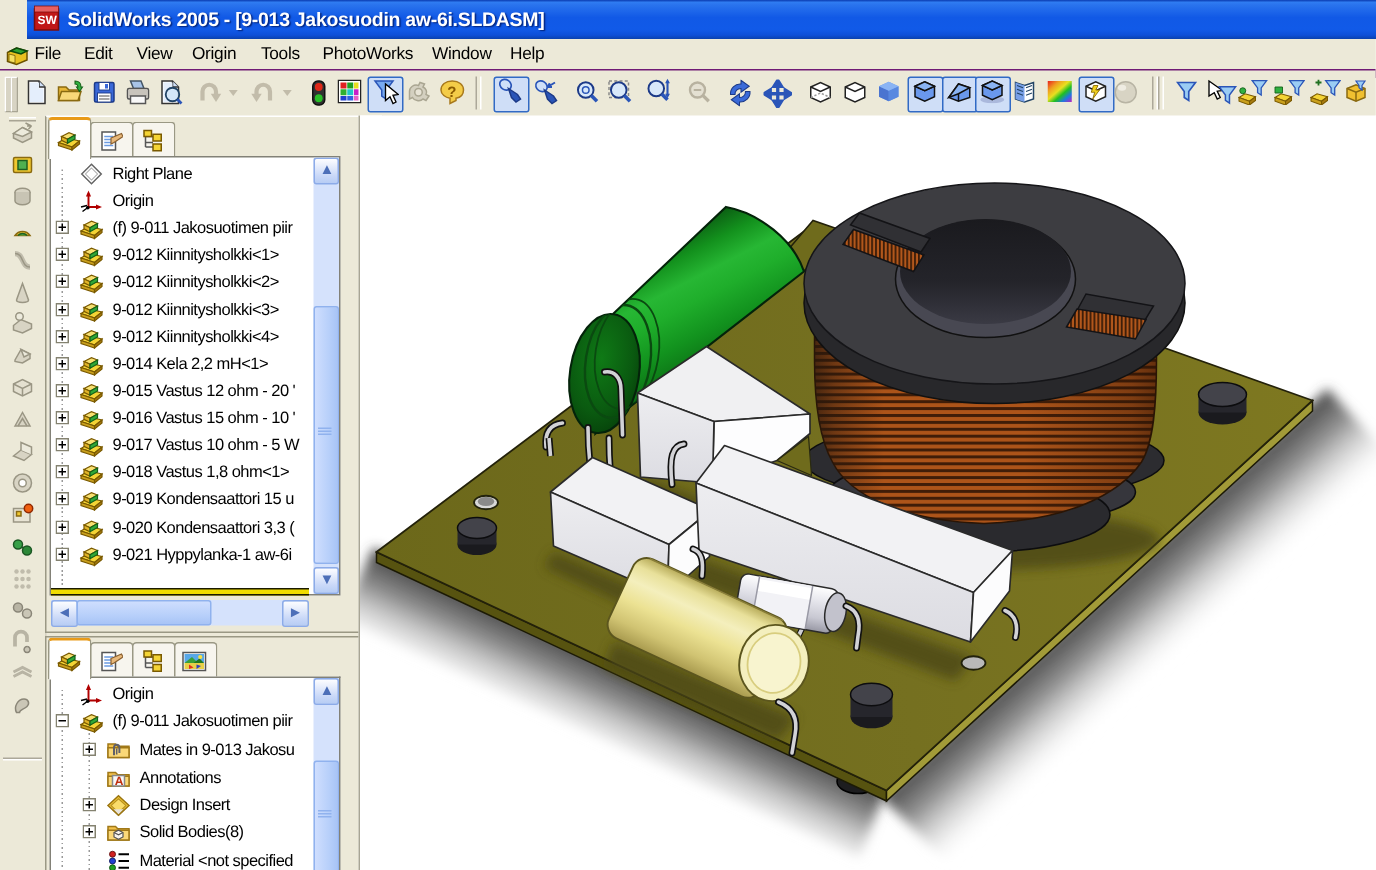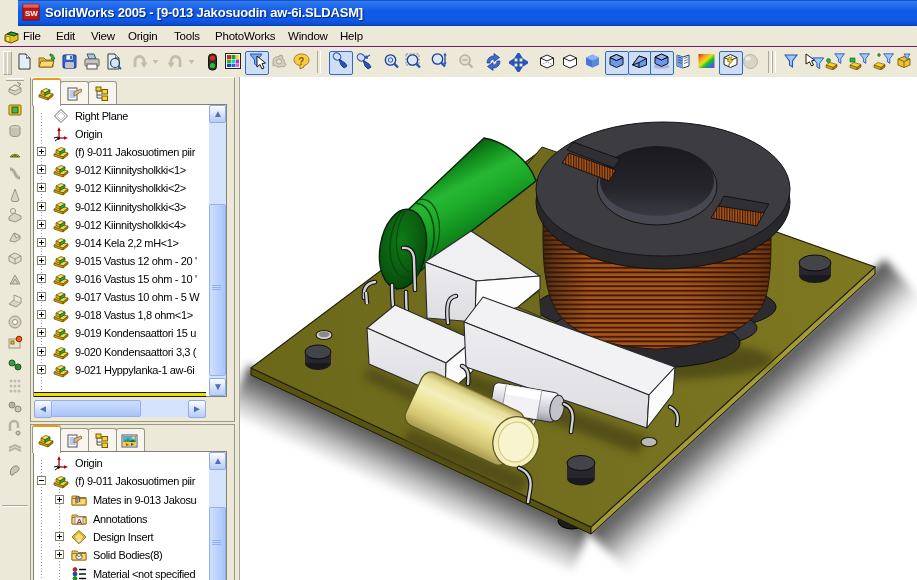--- a/index.html
+++ b/index.html
@@ -16,21 +16,21 @@
 
 #tools{position:absolute;left:0;top:47px;width:917px;height:30px;background:#ece9d8;}
 .grip{position:absolute;width:3px;height:22px;top:4px;border-left:1px solid #fff;border-top:1px solid #fff;border-right:1px solid #a8a594;border-bottom:1px solid #a8a594;background:#d8d4c4;border-radius:1px;}
 .tsep{position:absolute;width:2px;height:22px;top:4px;border-left:1px solid #aca899;border-right:1px solid #fff;}
 .tbtn{position:absolute;width:18px;height:18px;}
 .pressed{border:1px solid #316ac5;background:#cfdef7;border-radius:2px;}
 
 #leftbar{position:absolute;left:0;top:77px;width:30px;height:503px;background:#ece9d8;border-right:1px solid #d4d0c0;}
 .lic{position:absolute;left:5px;width:20px;height:18px;}
 
-.panel{position:absolute;background:#ece9d8;}
+.panel{position:absolute;background:#ece9d8;padding-left:20px;}
 .tabrow{position:absolute;height:26px;}
 .tab{position:absolute;top:3px;width:27px;height:23px;background:#f7f5ee;border:1px solid #9a9884;border-bottom:none;border-radius:3px 3px 0 0;}
 .tab.act{top:0px;height:26px;background:#fff;border-top:2px solid #e89a18;z-index:3;}
 .treebox{position:absolute;background:#fff;border:1px solid #828177;overflow:hidden;}
 .trow{position:absolute;height:18px;font-size:11px;letter-spacing:-0.35px;color:#000;white-space:nowrap;}
 .trow .lbl{position:absolute;top:3px;left:0;}
 
 .sb{position:absolute;background:#d5e2fc;}
 .sbtn{position:absolute;width:16px;height:16px;background:linear-gradient(180deg,#fdfdff,#c9d8f8 70%,#b7cdf4);border:1px solid #8cabe8;border-radius:2px;}
 .sbtn:after{content:"";position:absolute;}

